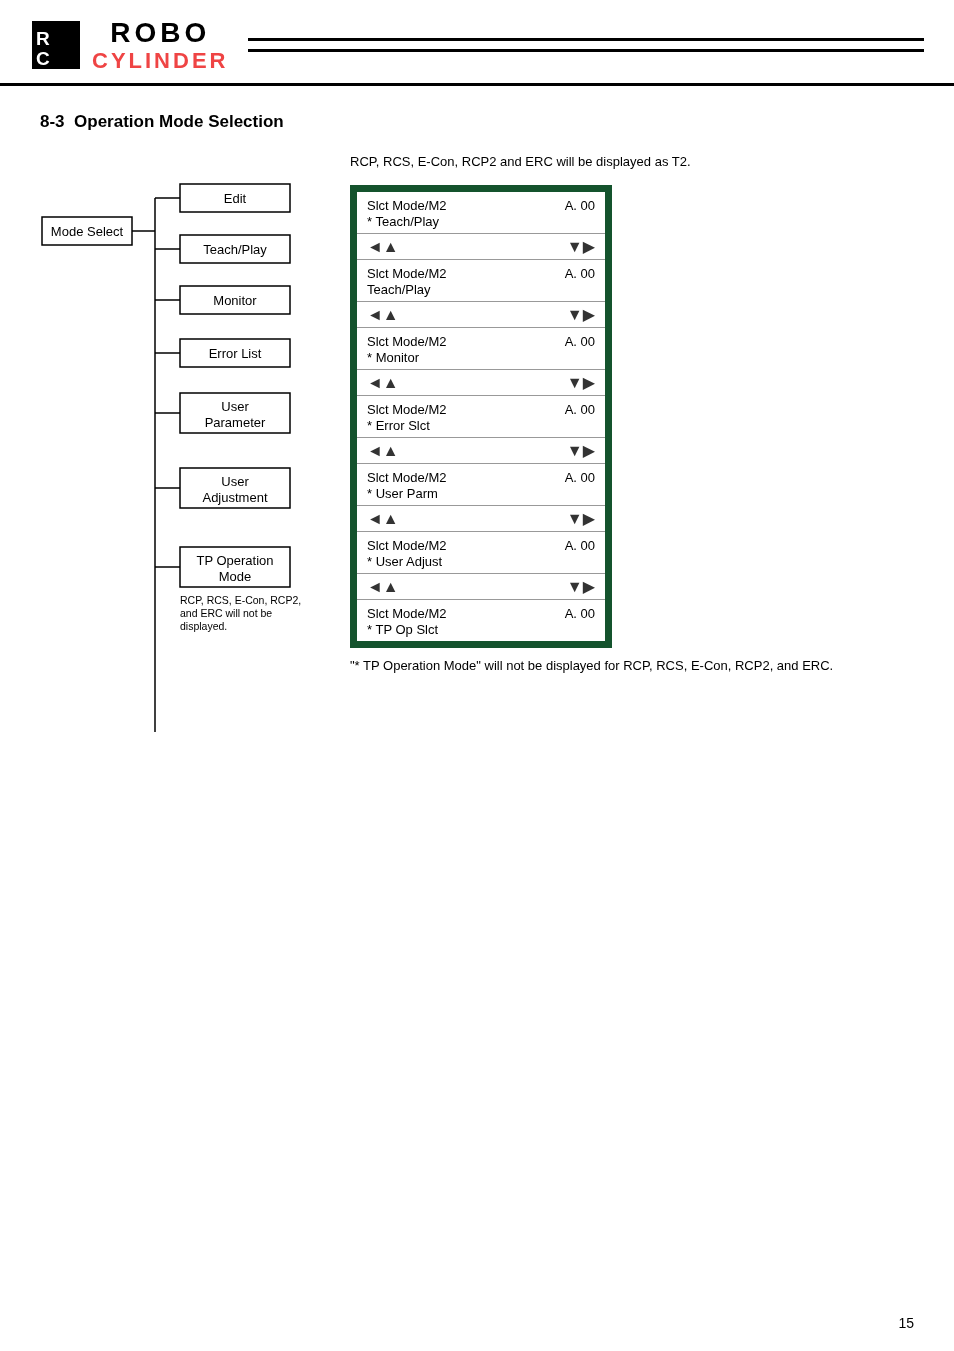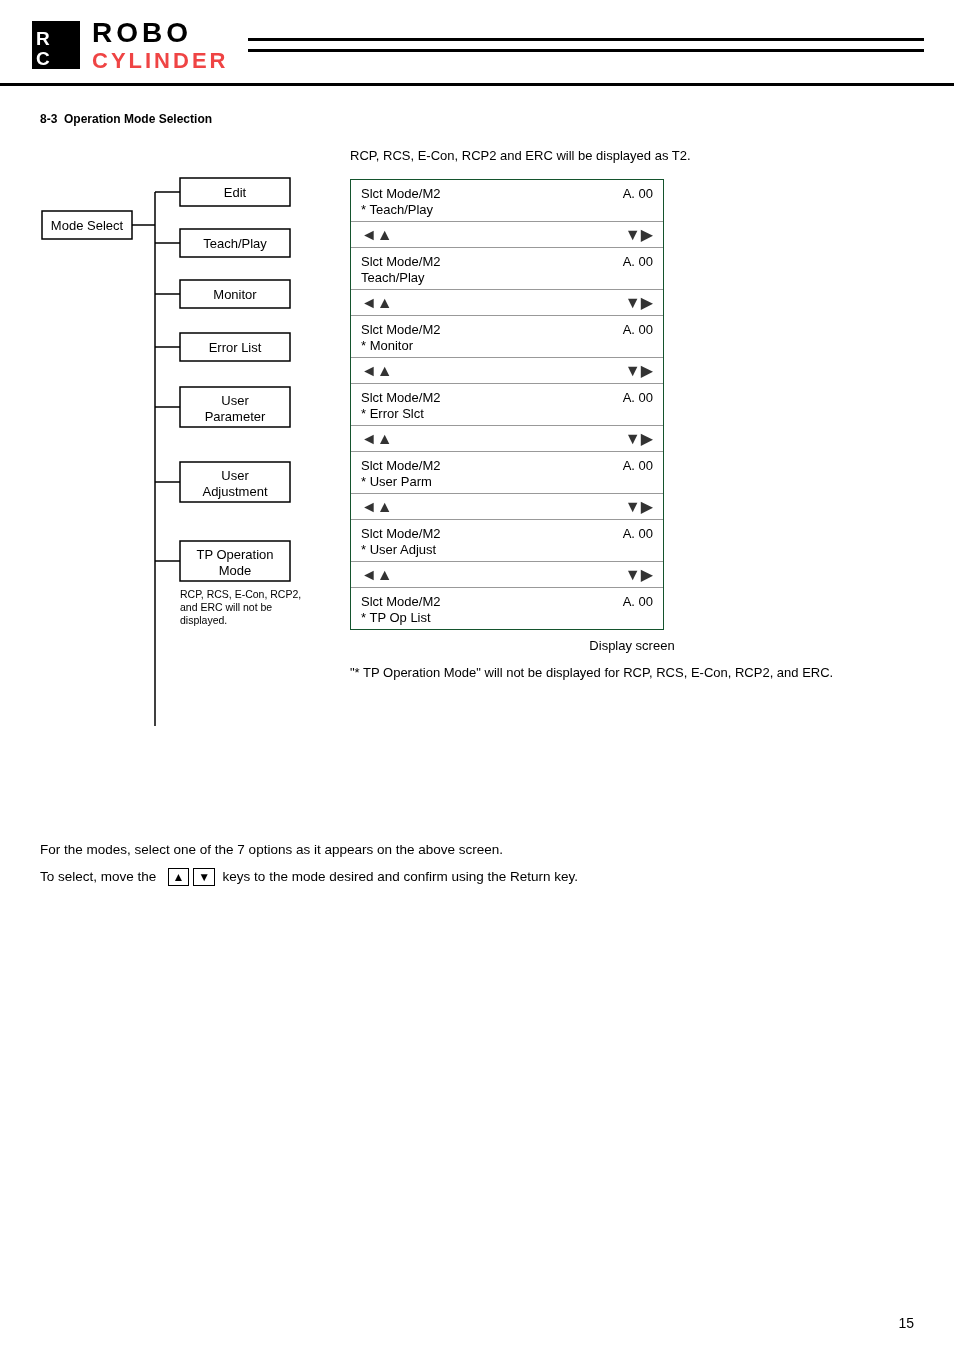--- a/index.html
+++ b/index.html
@@ -27,20 +27,21 @@
       gap: 10px;
     }
     .logo-icon {
       width: 52px;
       height: 52px;
     }
     .logo-text {
       display: flex;
       flex-direction: column;
       line-height: 1.1;
+      align-items: center;
     }
     .logo-robo {
       font-size: 28px;
       font-weight: 900;
       letter-spacing: 4px;
       color: #000;
     }
     .logo-cylinder {
       font-size: 22px;
       font-weight: 900;
@@ -59,21 +60,21 @@
       background: #000;
     }
 
     
     .main {
       padding: 20px 40px 30px 40px;
     }
 
     
     .section-title {
-      font-size: 12px;
+      font-size: 17px;
       font-weight: bold;
       margin-bottom: 20px;
     }
 
     
     .content-area {
       display: flex;
       gap: 0;
       position: relative;
     }
@@ -93,22 +94,22 @@
     }
 
     .desc-text {
       font-size: 13px;
       margin-bottom: 14px;
       line-height: 1.5;
     }
 
     
     .screens-panel {
-      border: 1px solid #14532d;
-      width: 314px;
+      border: 7px solid #14532d;
+      width: 262px;
     }
 
     .screen-row {
       border-bottom: 1px solid #999;
       padding: 6px 10px 4px 10px;
       position: relative;
     }
     .screen-row:last-child {
       border-bottom: none;
     }
@@ -310,36 +311,27 @@
           </div>
           <div class="screen-nav-row">
             <span class="nav-left">◄▲</span>
             <span class="nav-right">▼▶</span>
           </div>
           <div class="screen-row">
             <div class="screen-top-line">
               <span>Slct Mode/M2</span>
               <span>A. 00</span>
             </div>
-            <div class="screen-bottom-line">* TP Op List</div>
+            <div class="screen-bottom-line">* TP Op Slct</div>
           </div>
         </div>
 
-      <div class="display-label">Display screen</div>
 
       <div class="note-text" id="note-text">"* TP Operation Mode" will not be displayed for RCP, RCS,
 E-Con, RCP2, and ERC.</div>
     </div>
 
   </div>
 
-  <div class="bottom-text">
-    <p>For the modes, select one of the 7 options as it appears on the above screen.</p>
-    <p>To select, move the &nbsp;
-      <span style="border:1.5px solid #000; padding:1px 4px; font-size:12px;">▲</span>
-      <span style="border:1.5px solid #000; padding:1px 4px; font-size:12px;">▼</span>
-      &nbsp;keys to the mode desired and confirm using the Return key.
-    </p>
-  </div>
 
 </div>
 
 <div class="page-number">15</div>
 
 </body></html>

